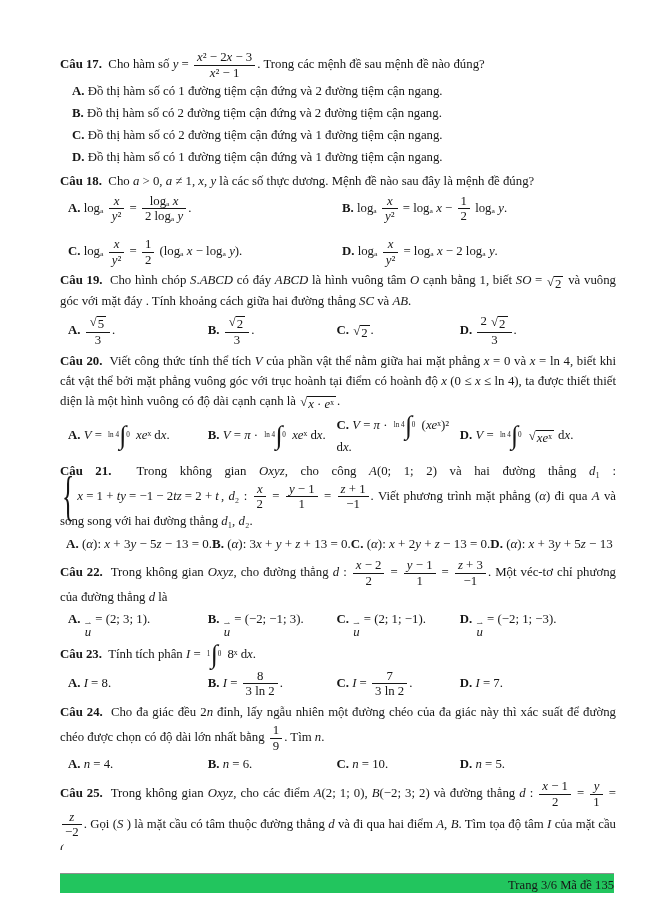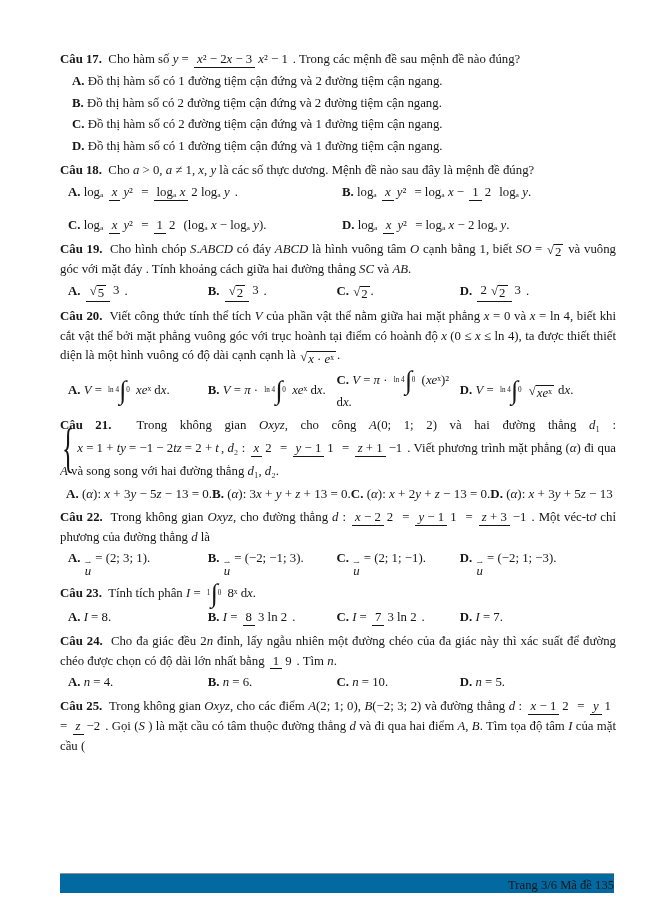--- a/index.html
+++ b/index.html
@@ -26,41 +26,41 @@
   .options{margin-top:1px;line-height:1.55;}
   .layout-stack .option{display:block;padding-left:12px;}
   .layout-two{display:grid;grid-template-columns:50% 50%;padding-left:8px;row-gap:11px;align-items:center;}
   .layout-four{display:grid;grid-template-columns:25.5% 23.5% 22.5% 28.5%;padding-left:8px;align-items:center;}
   .layout-flex{display:flex;justify-content:space-between;padding-left:6px;align-items:center;font-size:13px;}
   .layout-flex .option{white-space:nowrap;}
   .option{padding:1px 0;}
   
   .mi{font-style:italic;}
   
-  .frac{display:inline-flex;flex-direction:row;vertical-align:middle;text-align:center;margin:0 2px;line-height:1.15;}
+  .frac{display:inline-flex;flex-direction:column;vertical-align:middle;text-align:center;margin:0 2px;line-height:1.15;}
   .frac .num{border-bottom:1px solid #161616;padding:0 3px;}
   .frac .den{padding:0 3px;}
   
   .sqrt{display:inline-flex;align-items:flex-start;vertical-align:-0.1em;margin:0 1px;}
   .sqrt .sqrt-sign{line-height:1.05;}
   .sqrt .radicand{border-top:1px solid #161616;padding:0 2px 0 1px;line-height:1.2;}
   
   .intwrap{display:inline-flex;flex-direction:row;align-items:center;vertical-align:middle;margin:0 3px;line-height:1;}
   .intwrap .int-up,.intwrap .int-low{font-size:0.56em;line-height:1.1;}
   .intwrap .int-sign{font-size:2.05em;line-height:0.9;}
   
   .cases{display:inline-flex;align-items:center;vertical-align:middle;margin:0 2px;}
   .cases-brace{display:inline-block;font-size:2em;line-height:1;transform:scaleY(2.15);transform-origin:center;margin-right:3px;font-weight:300;}
   .cases-lines{display:inline-flex;flex-direction:row;text-align:left;line-height:1.5;}
   
   .vec{display:inline-flex;flex-direction:column;align-items:center;vertical-align:-0.22em;margin:0 1px;}
   .vec .vec-arrow{font-size:0.6em;line-height:0.55;}
   .vec .vec-body{line-height:1;font-style:italic;}
   
-  .footer-wrap{position:absolute;left:60px;right:36px;bottom:22px;background:#0369a1;}
+  .footer-wrap{position:absolute;left:60px;right:36px;bottom:22px;background:#22c55e;}
   .footer-rule{border:none;border-top:1.6px solid #8f8f8f;margin:0 0 4px 0;}
   .footer-text{text-align:right;font-size:12.6px;}
 </style>
 </head>
 <body>
 
 <div class="page">
   <div class="content">
       <div class="question">
         <div class="stem"><span class="qlabel">Câu 17.</span>&nbsp; <span>Cho hàm số </span><span class="mi">y</span><span> = </span><span class="frac">

